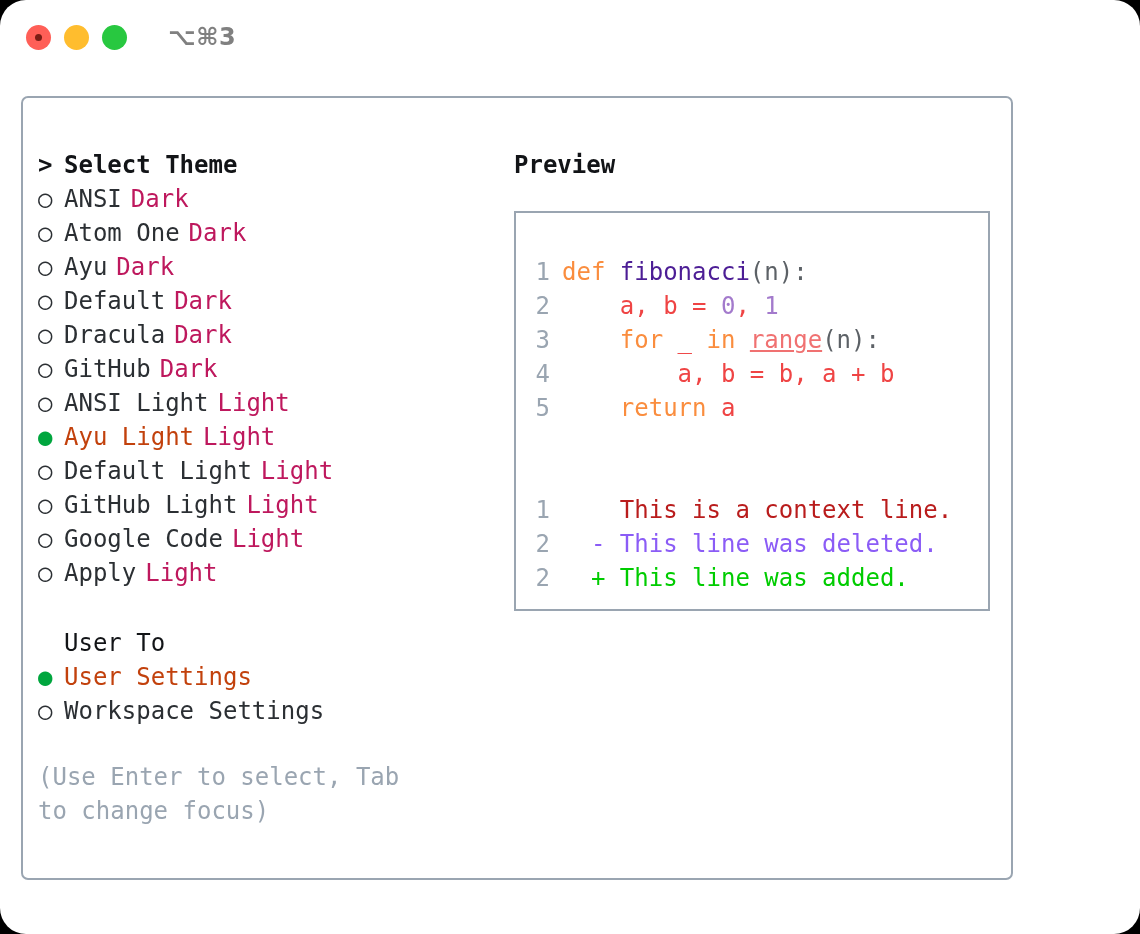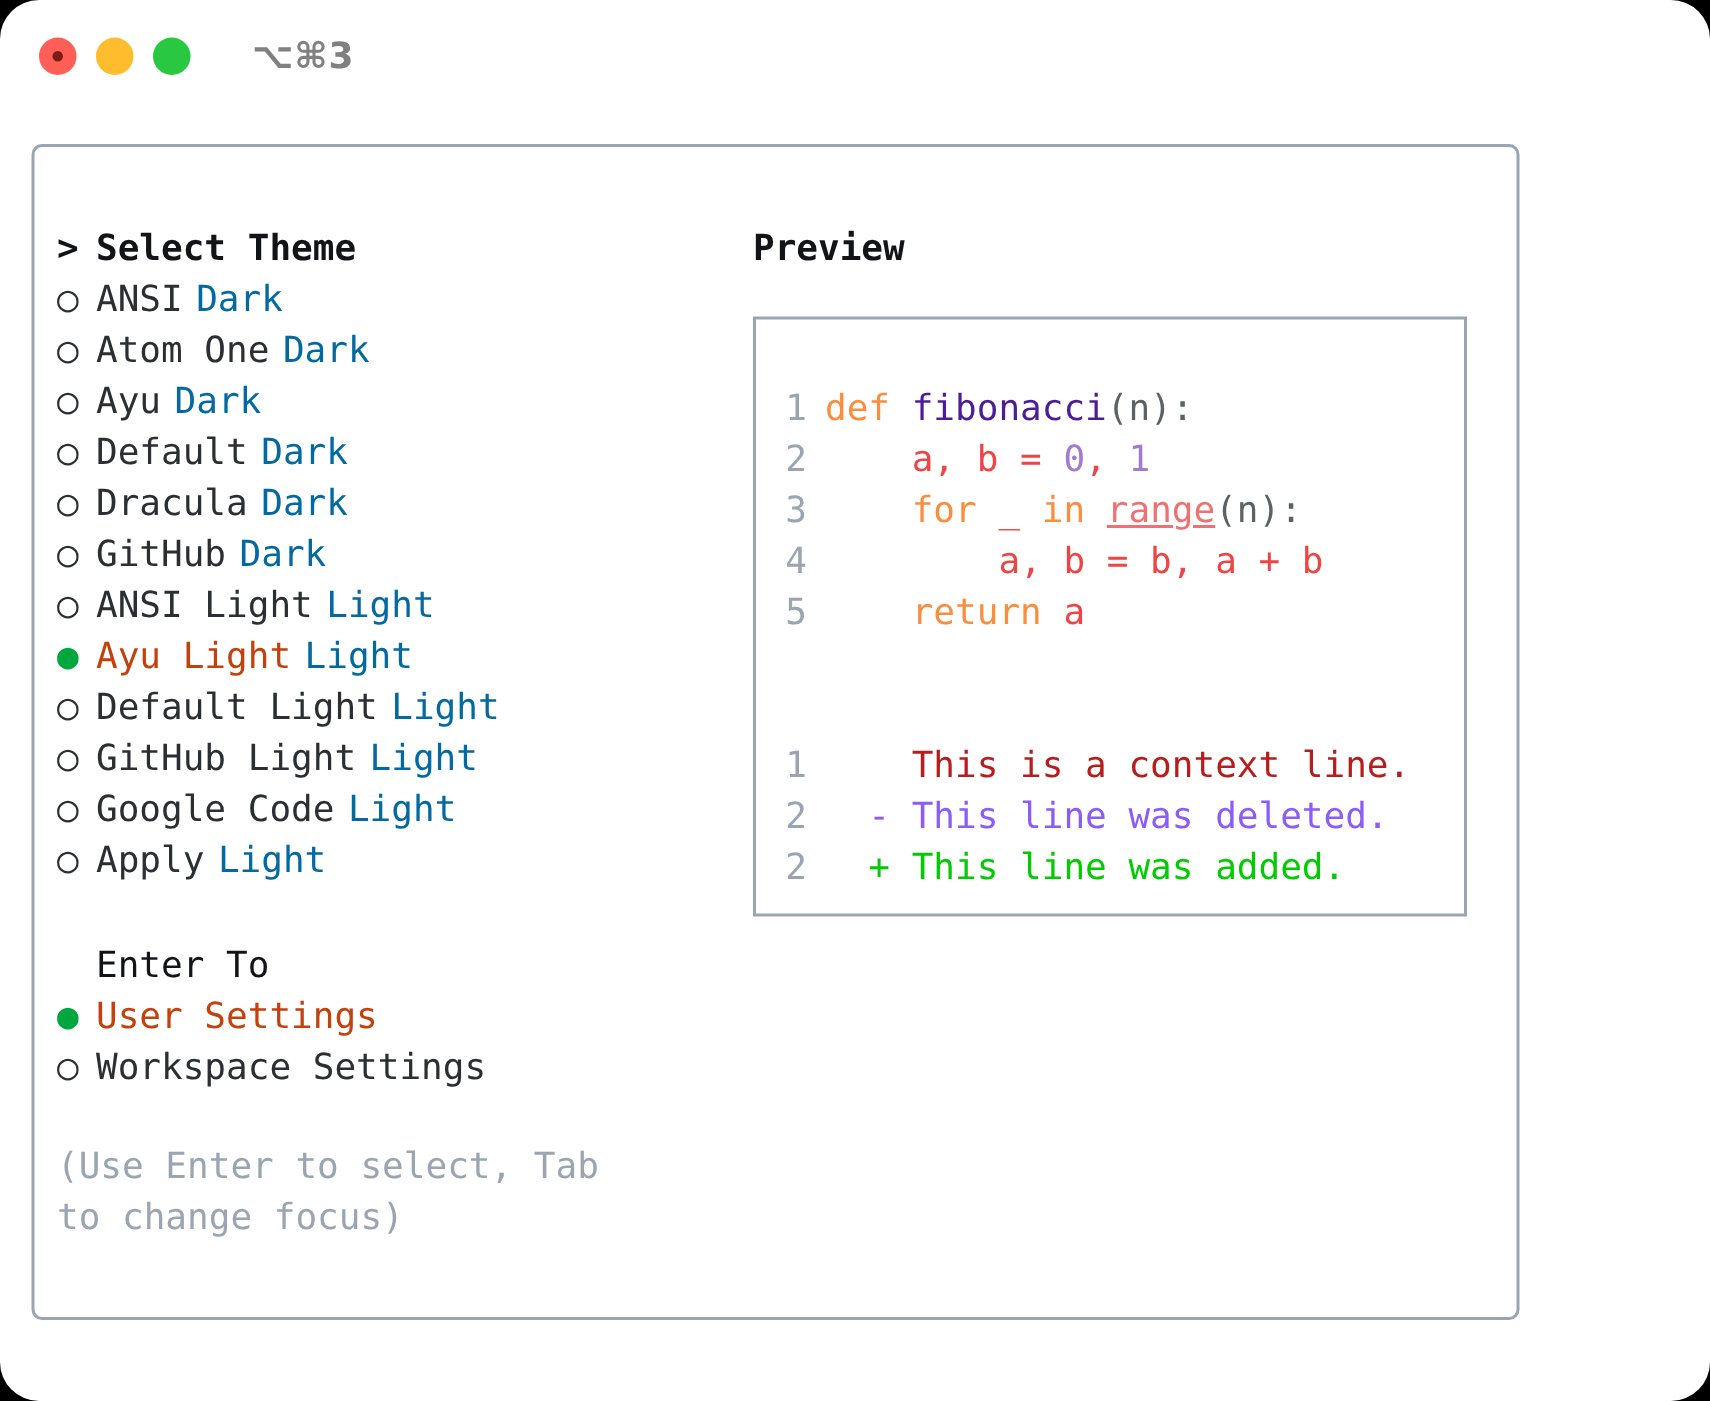--- a/index.html
+++ b/index.html
@@ -116,21 +116,21 @@
     color: #2b2f33;
   }
   .bullet.filled { color: #00a63e; }
   .heading-line {
     font-weight: 700;
     color: #121417;
   }
   .heading-line .bullet { color: #121417; font-weight: 700; }
   .name { color: #2b2f33; }
   .name.selected { color: #c2410c; }
-  .variant { color: #0369a1; padding-left: 9px; }
+  .variant { color: #be185d; padding-left: 9px; }
 
   .section-gap { height: 36px; }
 
   .apply-heading {
     display: flex;
     font-size: 24px;
     line-height: 34px;
     color: #121417;
     white-space: pre;
   }
@@ -141,21 +141,21 @@
     font-size: 24px;
     line-height: 34px;
     color: #9aa5b1;
     width: 400px;
     white-space: normal;
   }
 
   
   .right-col {
     position: absolute;
-    left: 479px;
+    left: 491px;
     top: 50px;
     width: 490px;
   }
   .preview-title {
     font-size: 24px;
     line-height: 34px;
     font-weight: 700;
     color: #121417;
   }
   .preview-box {
@@ -225,21 +225,21 @@
             <div class="list-line"><span class="bullet">○</span><span class="name">GitHub</span><span class="variant">Dark</span></div>
             <div class="list-line"><span class="bullet">○</span><span class="name">ANSI Light</span><span class="variant">Light</span></div>
             <div class="list-line"><span class="bullet filled">●</span><span class="name selected">Ayu Light</span><span class="variant">Light</span></div>
             <div class="list-line"><span class="bullet">○</span><span class="name">Default Light</span><span class="variant">Light</span></div>
             <div class="list-line"><span class="bullet">○</span><span class="name">GitHub Light</span><span class="variant">Light</span></div>
             <div class="list-line"><span class="bullet">○</span><span class="name">Google Code</span><span class="variant">Light</span></div>
             <div class="list-line"><span class="bullet">○</span><span class="name">Apply</span><span class="variant">Light</span></div>
           </div>
         <div class="section-gap"></div>
         <div id="apply-to-root">
-            <div class="apply-heading"><span class="bullet">&nbsp;</span><span>Enter To</span></div>
+            <div class="apply-heading"><span class="bullet">&nbsp;</span><span>User To</span></div>
             <div class="list-line"><span class="bullet filled">●</span><span class="name selected">User Settings</span></div>
             <div class="list-line"><span class="bullet">○</span><span class="name">Workspace Settings</span></div>
           </div>
         <div class="hint">(Use Enter to select, Tab to change focus)</div>
       </div>
 
       <div class="right-col">
         <div class="preview-title">Preview</div>
         <div class="preview-box">
           <div id="code-root">

